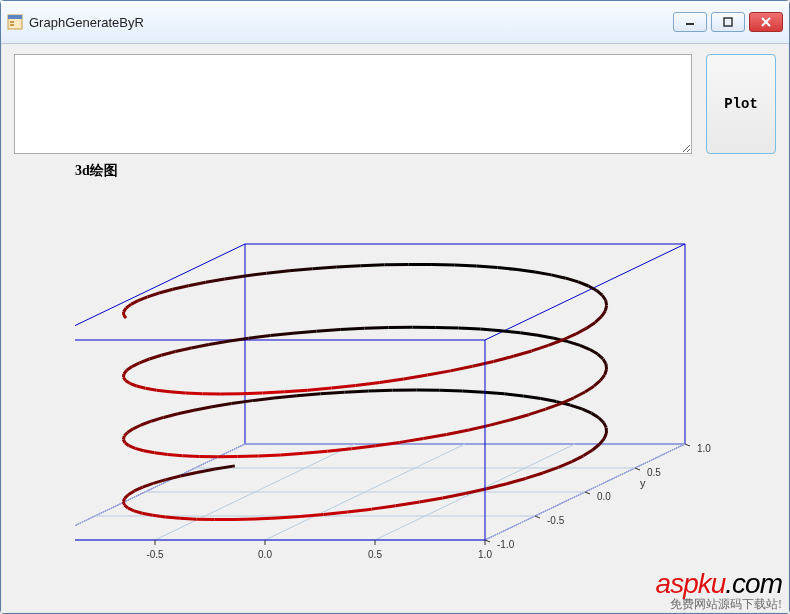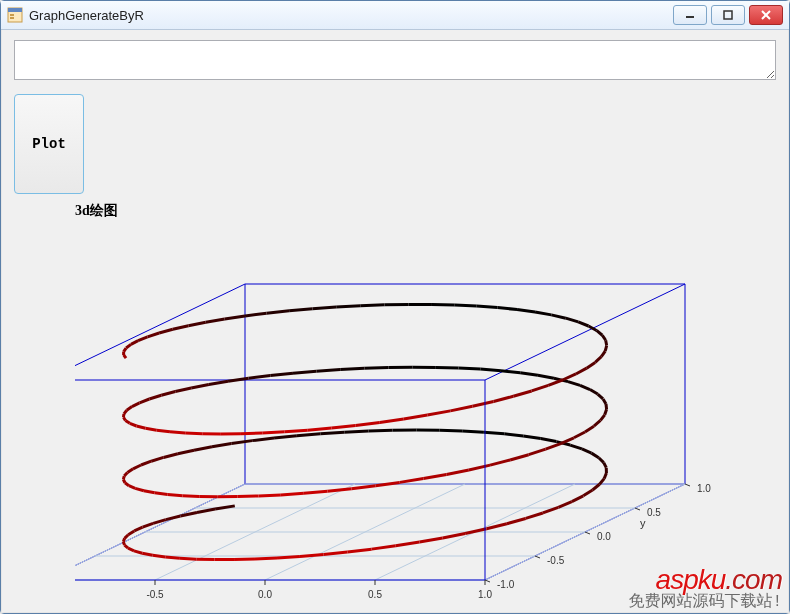--- a/index.html
+++ b/index.html
@@ -62,21 +62,20 @@
     background: #f0f0f0;
     padding: 10px 12px;
     position: relative;
     border: 1px solid #e6e6e6;
     border-top: none;
   }
   .toprow {
     display: flex;
     gap: 14px;
     align-items: stretch;
-    flex-direction: column;
   }
   .textbox {
     flex: 1;
     height: 100px;
     background: #fff;
     border: 1px solid #abadb3;
     padding: 4px 6px;
     font-size: 13px;
   }
   .plotbtn {
@@ -134,25 +133,25 @@
     line-height: 1;
   }
   .wm-main {
     font-family: Impact, "Arial Black", sans-serif;
     font-size: 28px;
     font-style: italic;
     color: #d11;
     letter-spacing: -1px;
     text-shadow: 1px 0 #fff;
   }
-  .wm-main .dark { color: #b91c1c; }
+  .wm-main .dark { color: #000000; }
   .wm-sub {
-    font-size: 16px;
+    font-size: 12px;
     color: #6a6a6a;
-    font-family: Liberation Mono, monospace;
+    font-family: Liberation Serif, serif;
   }
 </style>
 </head>
 <body>
 
 <div class="window">
   <div class="titlebar">
     <span class="appicon">
       <svg width="16" height="16" viewBox="0 0 16 16">
         <rect x="1" y="1" width="14" height="14" fill="#fce9bf" stroke="#c89b4b"></rect>

